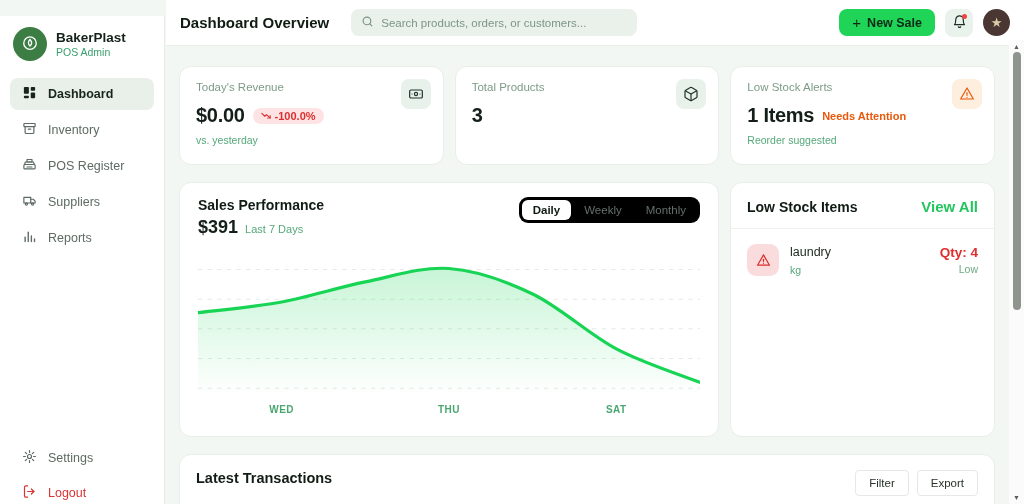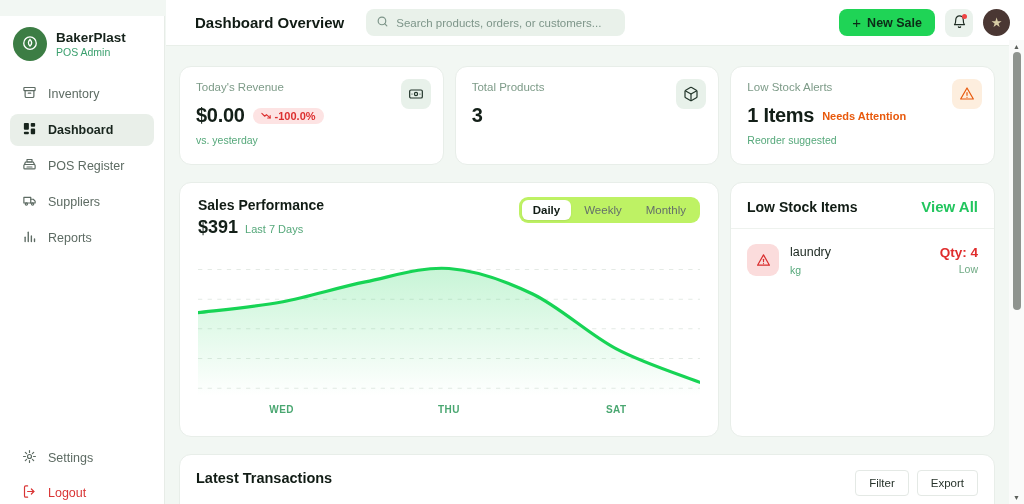--- a/index.html
+++ b/index.html
@@ -14,22 +14,22 @@
   .brand-sub { font-size:10.5px; color:#3ba06e; }
   .nav { padding:6px 10px 0; display:flex; flex-direction:column; gap:4px; }
   .nav-item { display:flex; align-items:center; gap:11px; padding:7px 12px; border-radius:8px; font-size:12.5px; color:#5d6b63; cursor:pointer; }
   .nav-item svg { flex-shrink:0; }
   .nav-item.active { background:#e9efe9; color:#18251d; font-weight:bold; }
   .sidebar-footer { position:absolute; bottom:11px; left:10px; right:10px; display:flex; flex-direction:column; gap:3px; }
   .nav-item.logout { color:#d93434; }
 
   
   .topbar { position:absolute; left:166px; top:0; width:858px; height:46px; background:#fff; border-bottom:1px solid #e9efe9; display:flex; align-items:center; padding:0 14px; z-index:2; }
-  .topbar-title { font-size:15px; font-weight:bold; color:#101b14;margin-left:15px; }
-  .searchbox { margin-left:22px; width:259px; height:27px; background:#e9f1ea; border-radius:8px; display:flex; align-items:center; padding:0 10px; gap:7px; }
+  .topbar-title { font-size:15px; font-weight:bold; color:#101b14; }
+  .searchbox { margin-left:22px; width:286px; height:27px; background:#e9f1ea; border-radius:8px; display:flex; align-items:center; padding:0 10px; gap:7px; }
   .searchbox input { border:none; background:transparent; outline:none; font-size:11.5px; color:#33473b; width:100%; font-family:"Liberation Sans",sans-serif; }
   .searchbox input::placeholder { color:#7d9589; }
   .topbar-right { margin-left:auto; display:flex; align-items:center; gap:10px; }
   .new-sale-btn { background:#1fd456; color:#0c2b17; border:none; border-radius:8px; height:27px; padding:0 13px; font-size:12.5px; font-weight:bold; display:flex; align-items:center; gap:6px; cursor:pointer; font-family:"Liberation Sans",sans-serif; }
   .new-sale-plus { font-size:15px; font-weight:normal; }
   .icon-btn { width:28px; height:28px; background:#eaf2ec; border:none; border-radius:8px; position:relative; display:flex; align-items:center; justify-content:center; cursor:pointer; color:#1f2d24; }
   .bell-dot { position:absolute; top:5px; right:6px; width:5px; height:5px; border-radius:50%; background:#ef4444; }
   .avatar { width:27px; height:27px; border-radius:50%; background:#4a3733; color:#d8cda6; display:flex; align-items:center; justify-content:center; font-size:13px; cursor:pointer; }
 
   
@@ -48,21 +48,21 @@
   .badge-orange-text { color:#e8590c; font-size:11px; font-weight:bold; }
   .stat-sub { margin-top:7px; font-size:10.5px; color:#55a87a; }
 
   .row2 { display:flex; gap:11px; margin-top:17px; }
   .chart-card { flex:1; height:255px; padding:14px 18px; }
   .chart-header { display:flex; justify-content:space-between; align-items:flex-start; }
   .chart-title { font-size:14px; font-weight:bold; color:#111c15; }
   .chart-total-row { margin-top:4px; display:flex; align-items:baseline; gap:7px; }
   .chart-total { font-size:18px; font-weight:bold; color:#131f18; }
   .chart-period { font-size:11px; color:#55a87a; }
-  .tabs { background:#bef264; border-radius:9px; padding:3px; display:flex; gap:2px; }
+  .tabs { background:#000000; border-radius:9px; padding:3px; display:flex; gap:2px; }
   .tab { border:none; background:transparent; font-size:11.5px; color:#64706a; padding:4px 11px; border-radius:6px; cursor:pointer; font-family:"Liberation Sans",sans-serif; }
   .tab.active { background:#fff; color:#101b14; font-weight:bold; box-shadow:0 1px 2px rgba(0,0,0,0.08); }
   .chart-area { margin-top:12px; }
   .chart-area svg { display:block; width:100%; height:146px; }
   .x-labels { position:relative; height:14px; margin-top:8px; }
   .x-labels span { position:absolute; transform:translateX(-50%); font-size:10px; font-weight:bold; color:#4aa771; letter-spacing:0.5px; }
 
   .lowstock-card { width:265px; height:255px; flex-shrink:0; }
   .ls-header { display:flex; justify-content:space-between; align-items:center; padding:15px 16px 13px; border-bottom:1px solid #eef2ee; }
   .ls-title { font-size:14px; font-weight:bold; color:#111c15; }
@@ -98,40 +98,40 @@
         <path d="M12 6.5c-2.5 2.5-2.5 5.5 0 8 2.5-2.5 2.5-5.5 0-8z"></path>
       </svg>
     </div>
     <div>
       <div class="brand-name">BakerPlast</div>
       <div class="brand-sub">POS Admin</div>
     </div>
   </div>
 
   <nav class="nav">
-    <div class="nav-item">
-      <span>
-        <svg width="15" height="15" viewBox="0 0 24 24" fill="none" stroke="currentColor" stroke-width="1.9" stroke-linecap="round" stroke-linejoin="round">
-          <rect x="3" y="4" width="18" height="5" rx="1"></rect>
-            <path d="M5 9v9a2 2 0 0 0 2 2h10a2 2 0 0 0 2-2V9"></path>
-            <path d="M10 13h4"></path>
-        </svg>
-      </span>
-      <span>Inventory</span>
-    </div>
     <div class="nav-item active">
       <span>
         <svg width="15" height="15" viewBox="0 0 24 24" fill="currentColor">
           <rect x="3" y="3" width="8" height="11" rx="1.5"></rect>
             <rect x="14" y="3" width="7" height="6" rx="1.5"></rect>
           <rect x="14" y="12" width="7" height="9" rx="1.5"></rect>
             <rect x="3" y="17" width="8" height="4" rx="1.5"></rect>
         </svg>
       </span>
       <span>Dashboard</span>
+    </div>
+    <div class="nav-item">
+      <span>
+        <svg width="15" height="15" viewBox="0 0 24 24" fill="none" stroke="currentColor" stroke-width="1.9" stroke-linecap="round" stroke-linejoin="round">
+          <rect x="3" y="4" width="18" height="5" rx="1"></rect>
+            <path d="M5 9v9a2 2 0 0 0 2 2h10a2 2 0 0 0 2-2V9"></path>
+            <path d="M10 13h4"></path>
+        </svg>
+      </span>
+      <span>Inventory</span>
     </div>
     <div class="nav-item">
       <span>
         <svg width="15" height="15" viewBox="0 0 24 24" fill="none" stroke="currentColor" stroke-width="1.9" stroke-linecap="round" stroke-linejoin="round">
           <path d="M8 4h8v4H8z"></path>
             <path d="M4 12l1.5-4H18l2 4"></path>
             <rect x="3" y="12" width="18" height="7" rx="1.5"></rect>
             <path d="M8 16h8"></path>
         </svg>
       </span>

